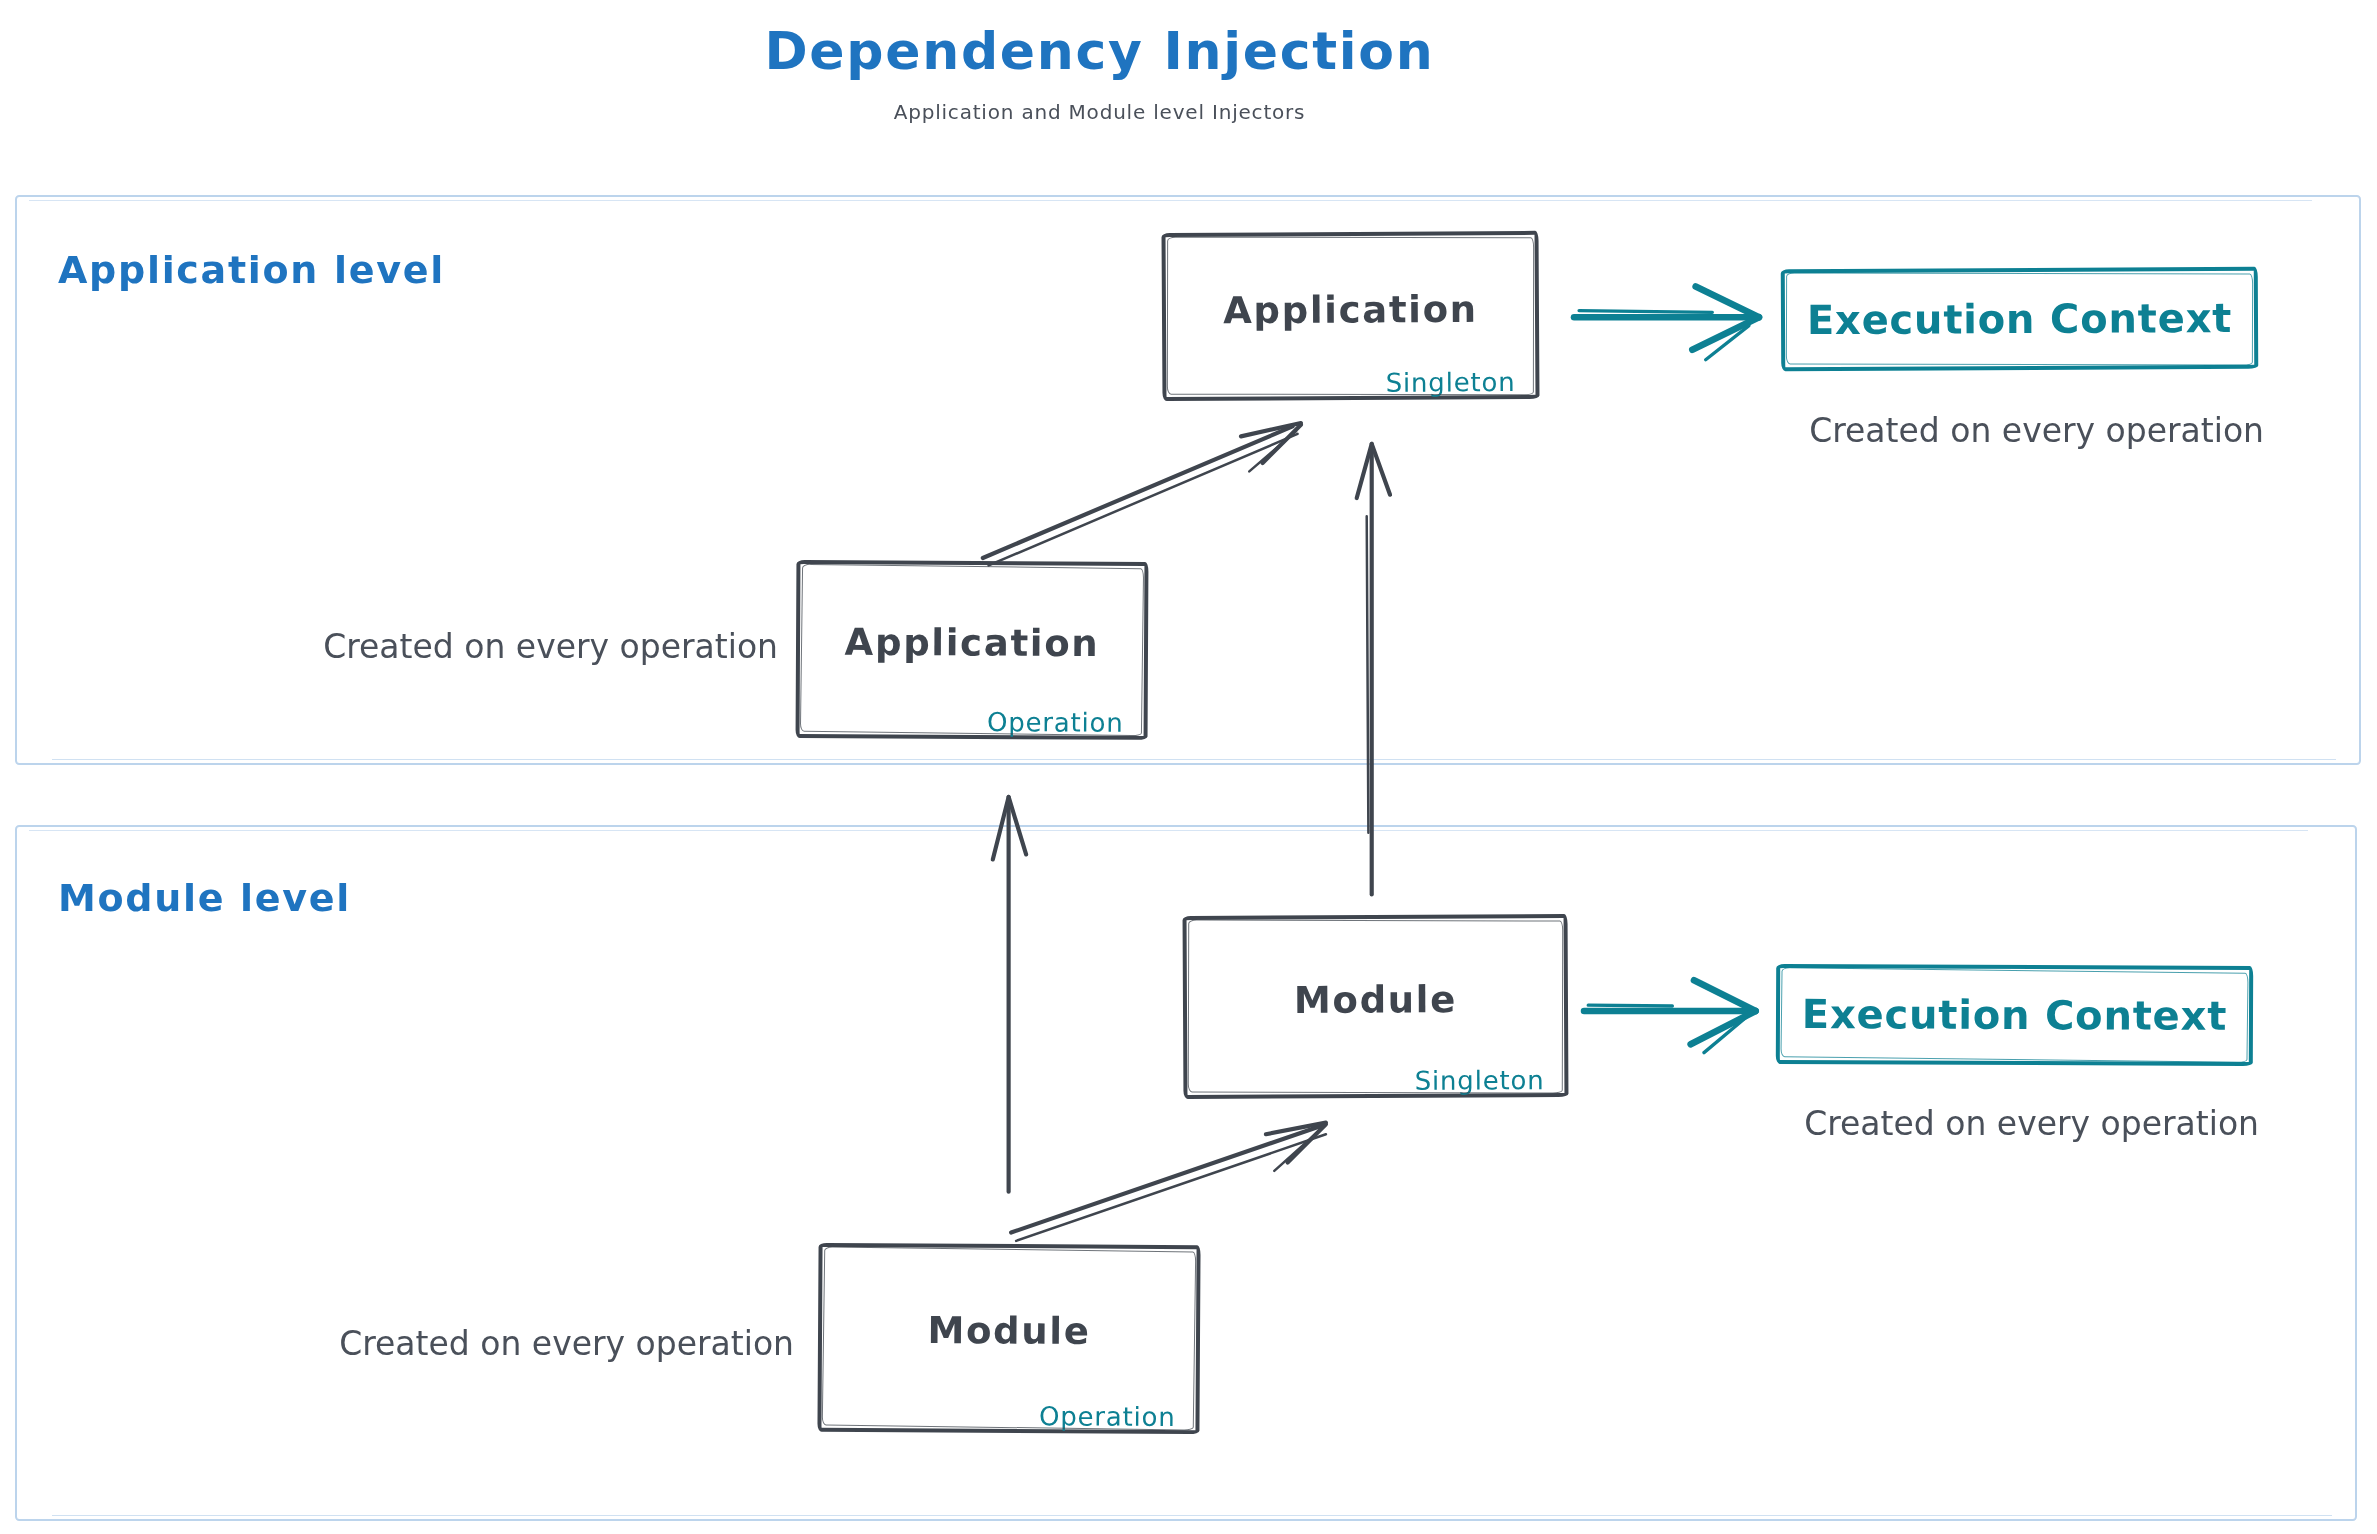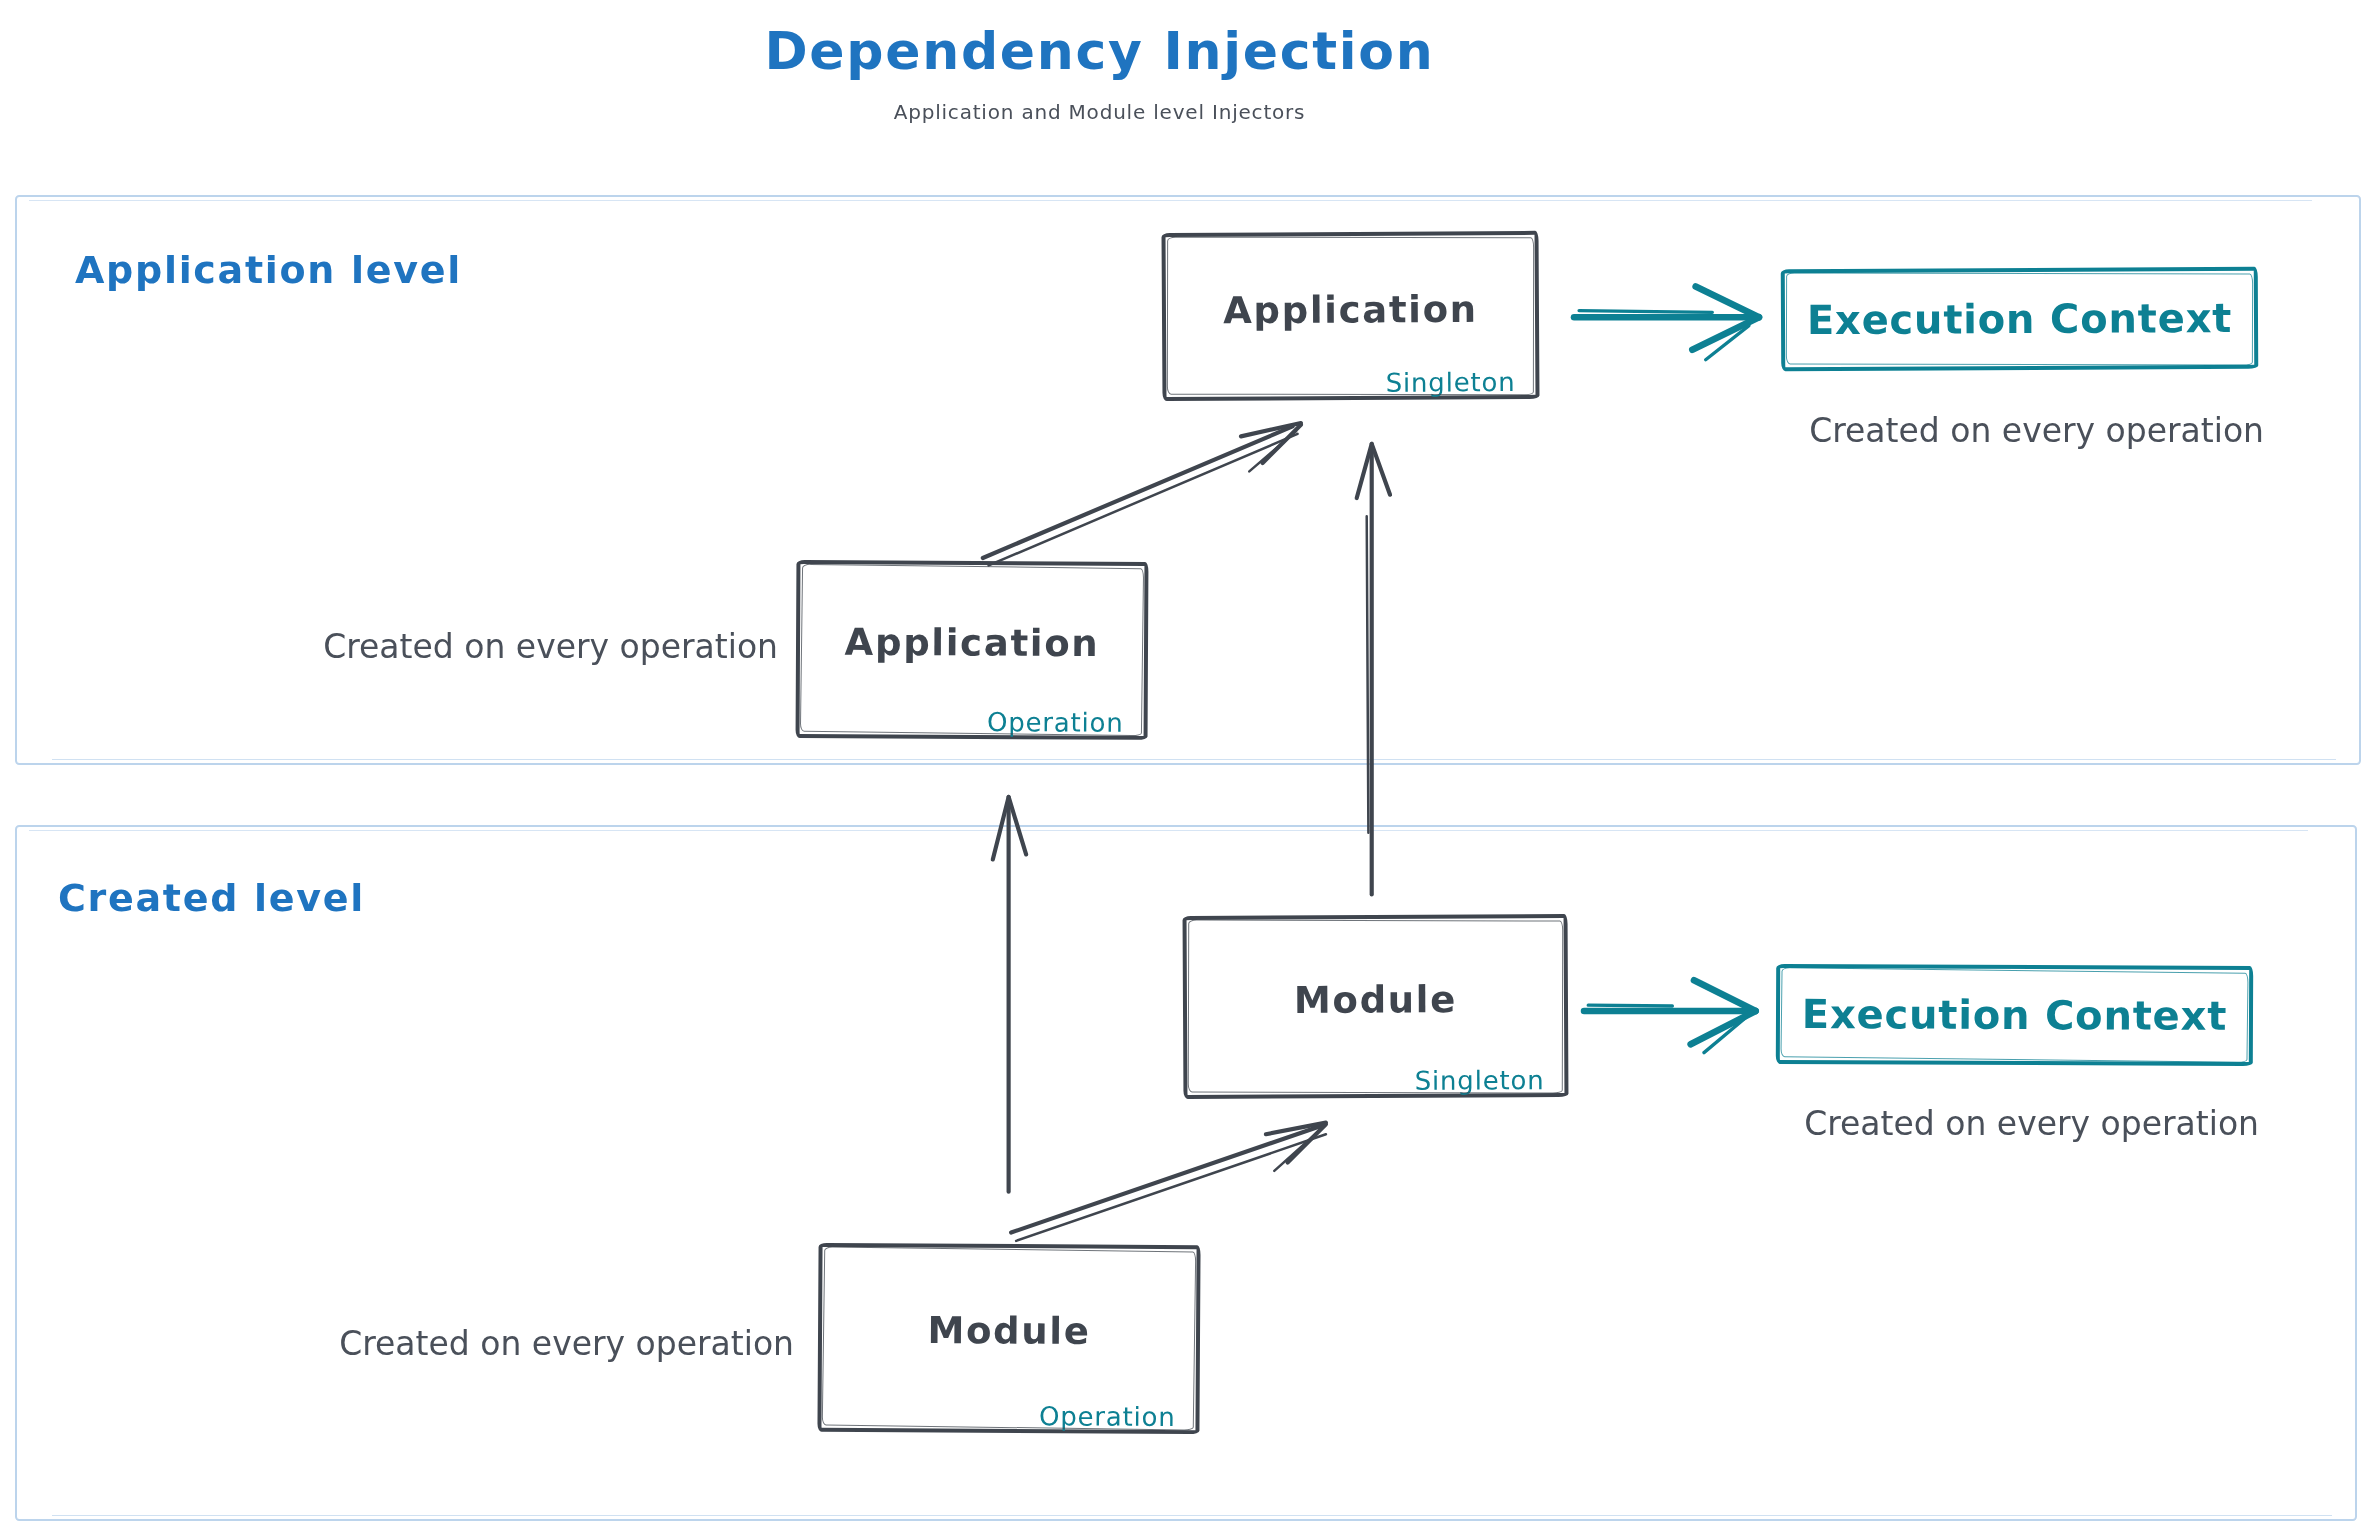--- a/index.html
+++ b/index.html
@@ -44,21 +44,21 @@
   .section::before{
     content:"";position:absolute;left:0.5%;right:2%;top:3.3px;
     border-top:1.7px solid var(--frame);opacity:.6;
   }
   #section-app{left:15px;top:195px;width:2346px;height:570px;}
   #section-mod{left:15px;top:825px;width:2342px;height:696px;}
   .level-label{
     position:absolute;font-size:38px;font-weight:bold;
     color:var(--blue);letter-spacing:1.7px;
   }
-  #label-app{left:58px;top:248px;margin-left:17px;}
+  #label-app{left:58px;top:248px;}
   #label-mod{left:58px;top:876px;}
   
   .node{
     position:absolute;
     border:4.2px solid var(--ink);
     border-radius:8.3px 3.3px 10px 4.2px / 4.2px 10px 3.3px 8.3px;
     background:var(--bg);
   }
   .node::after{ 
     content:"";position:absolute;inset:0.8px;
@@ -114,21 +114,21 @@
 
   <div class="title-block">
     <h1 class="title">Dependency Injection</h1>
     <p class="subtitle">Application and Module level Injectors</p>
   </div>
 
   <div class="section" id="section-app"></div>
   <span class="level-label" id="label-app">Application level</span>
 
   <div class="section" id="section-mod"></div>
-  <span class="level-label" id="label-mod">Created level</span>
+  <span class="level-label" id="label-mod">Module level</span>
 
   <div class="node" id="node-app-singleton">
     <span class="node-title">Application</span>
     <span class="node-tag">Singleton</span>
   </div>
 
   <div class="node" id="node-app-operation">
     <span class="node-title">Application</span>
     <span class="node-tag">Operation</span>
   </div>

